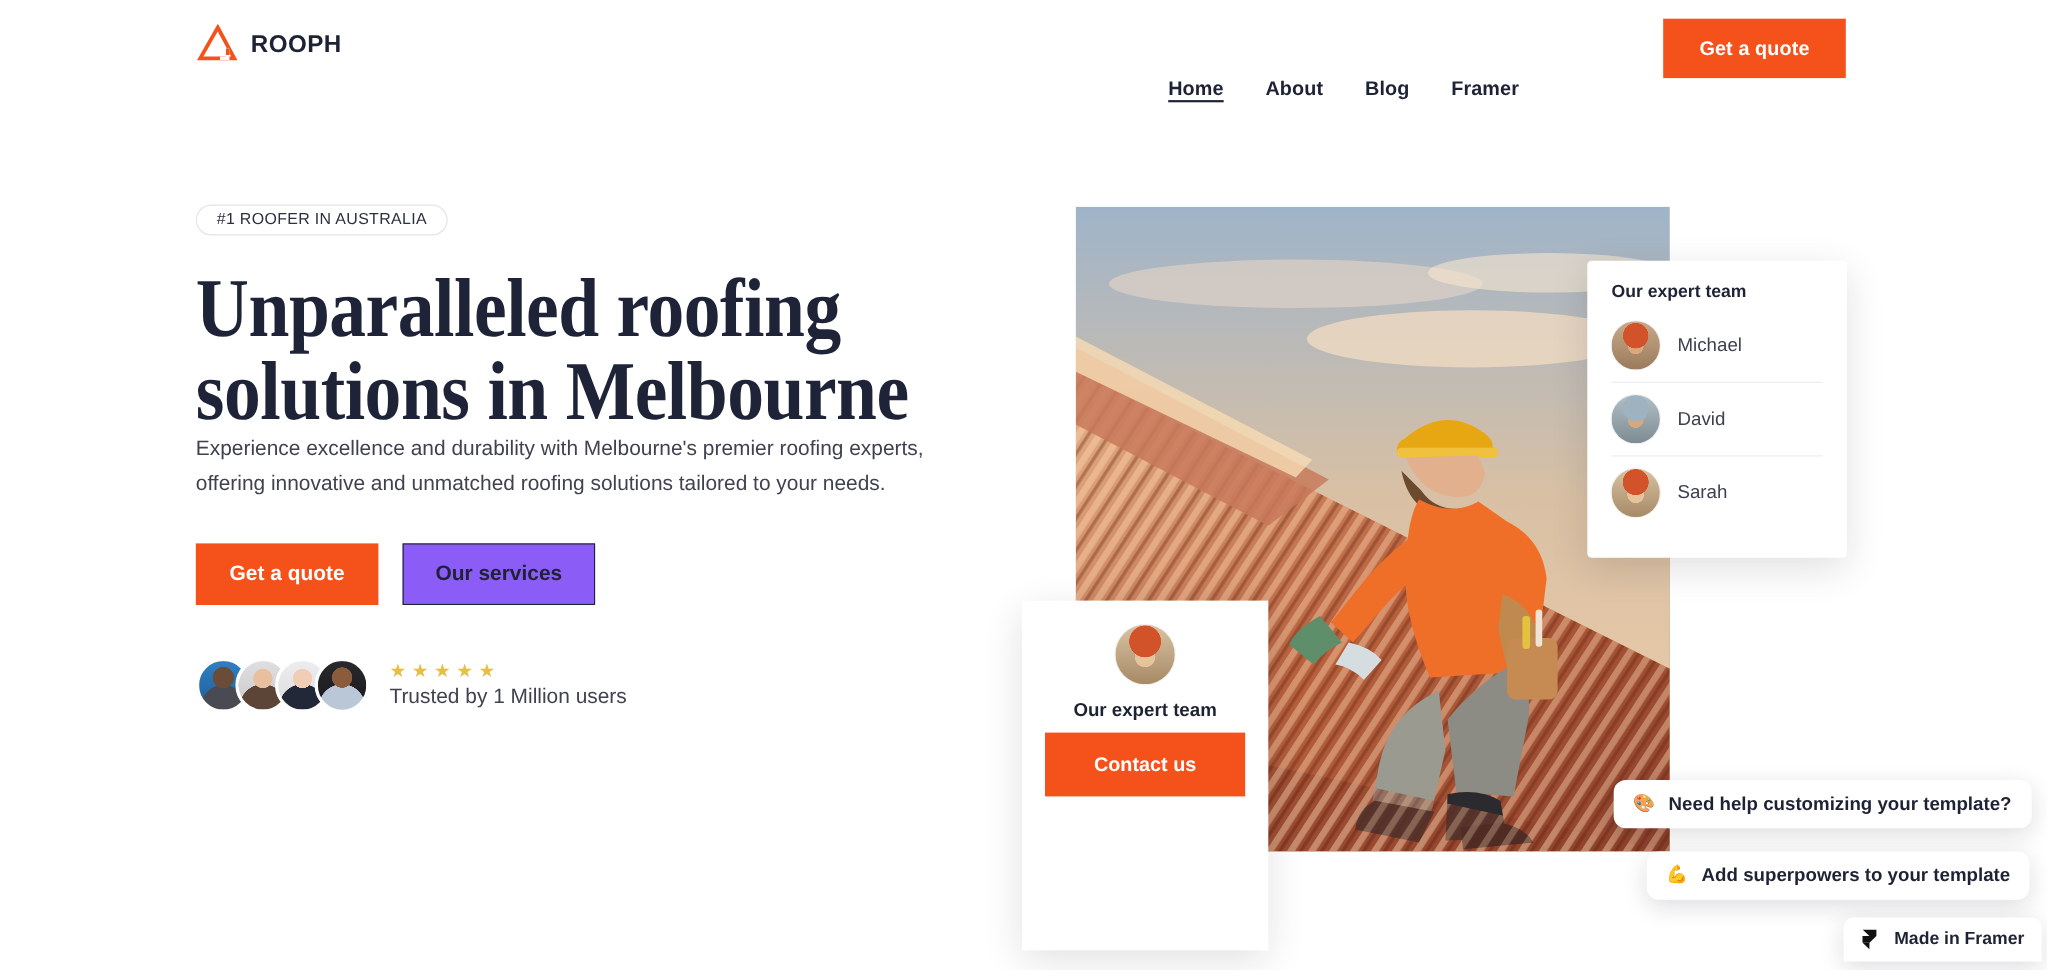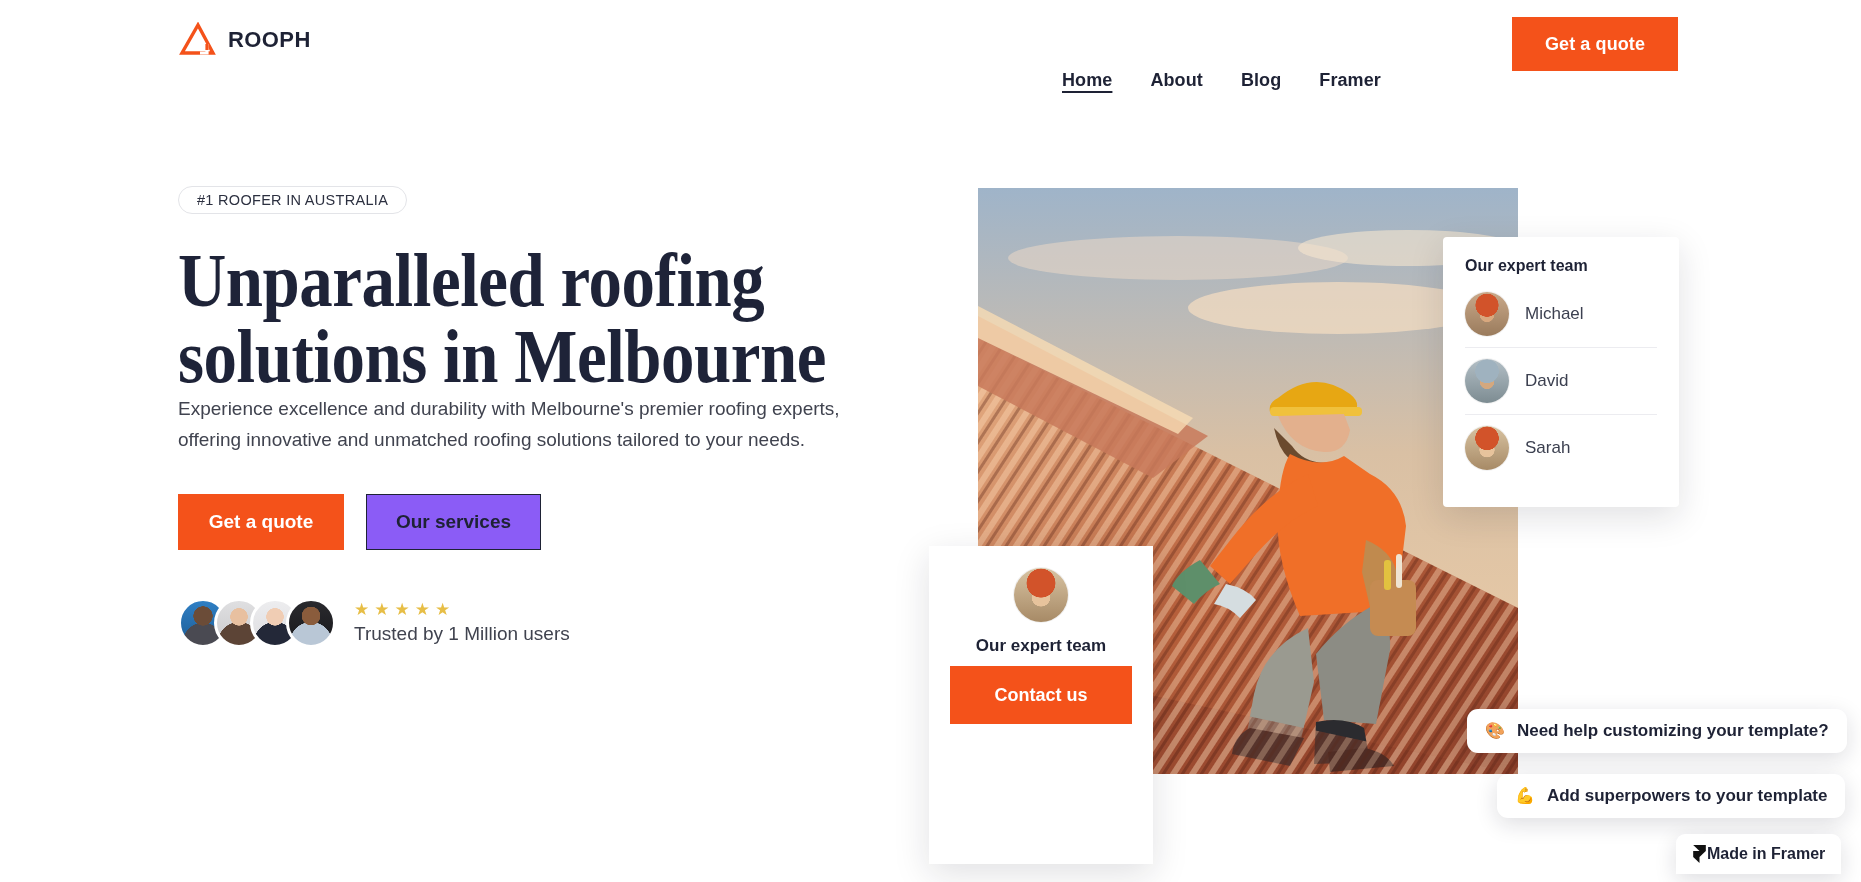--- a/index.html
+++ b/index.html
@@ -293,21 +293,21 @@
     cursor: pointer;
     white-space: nowrap;
   }
   .chip-help { left: 1467px; top: 709px; }
   .chip-power { left: 1497px; top: 774px; }
   .chip-framer {
     left: 1676px;
     top: 834px;
     height: 40px;
     padding: 10px 16px;
-    gap: 0;
+    gap: 15px;
     font-size: 16px;
     border-radius: 9px 9px 0 0;
   }
   .chip-icon { font-size: 16px; line-height: 1; }
   .framer-glyph { width: 15px; height: 18px; display: block; }
 </style>
 </head>
 <body>
 
 <div class="page">

